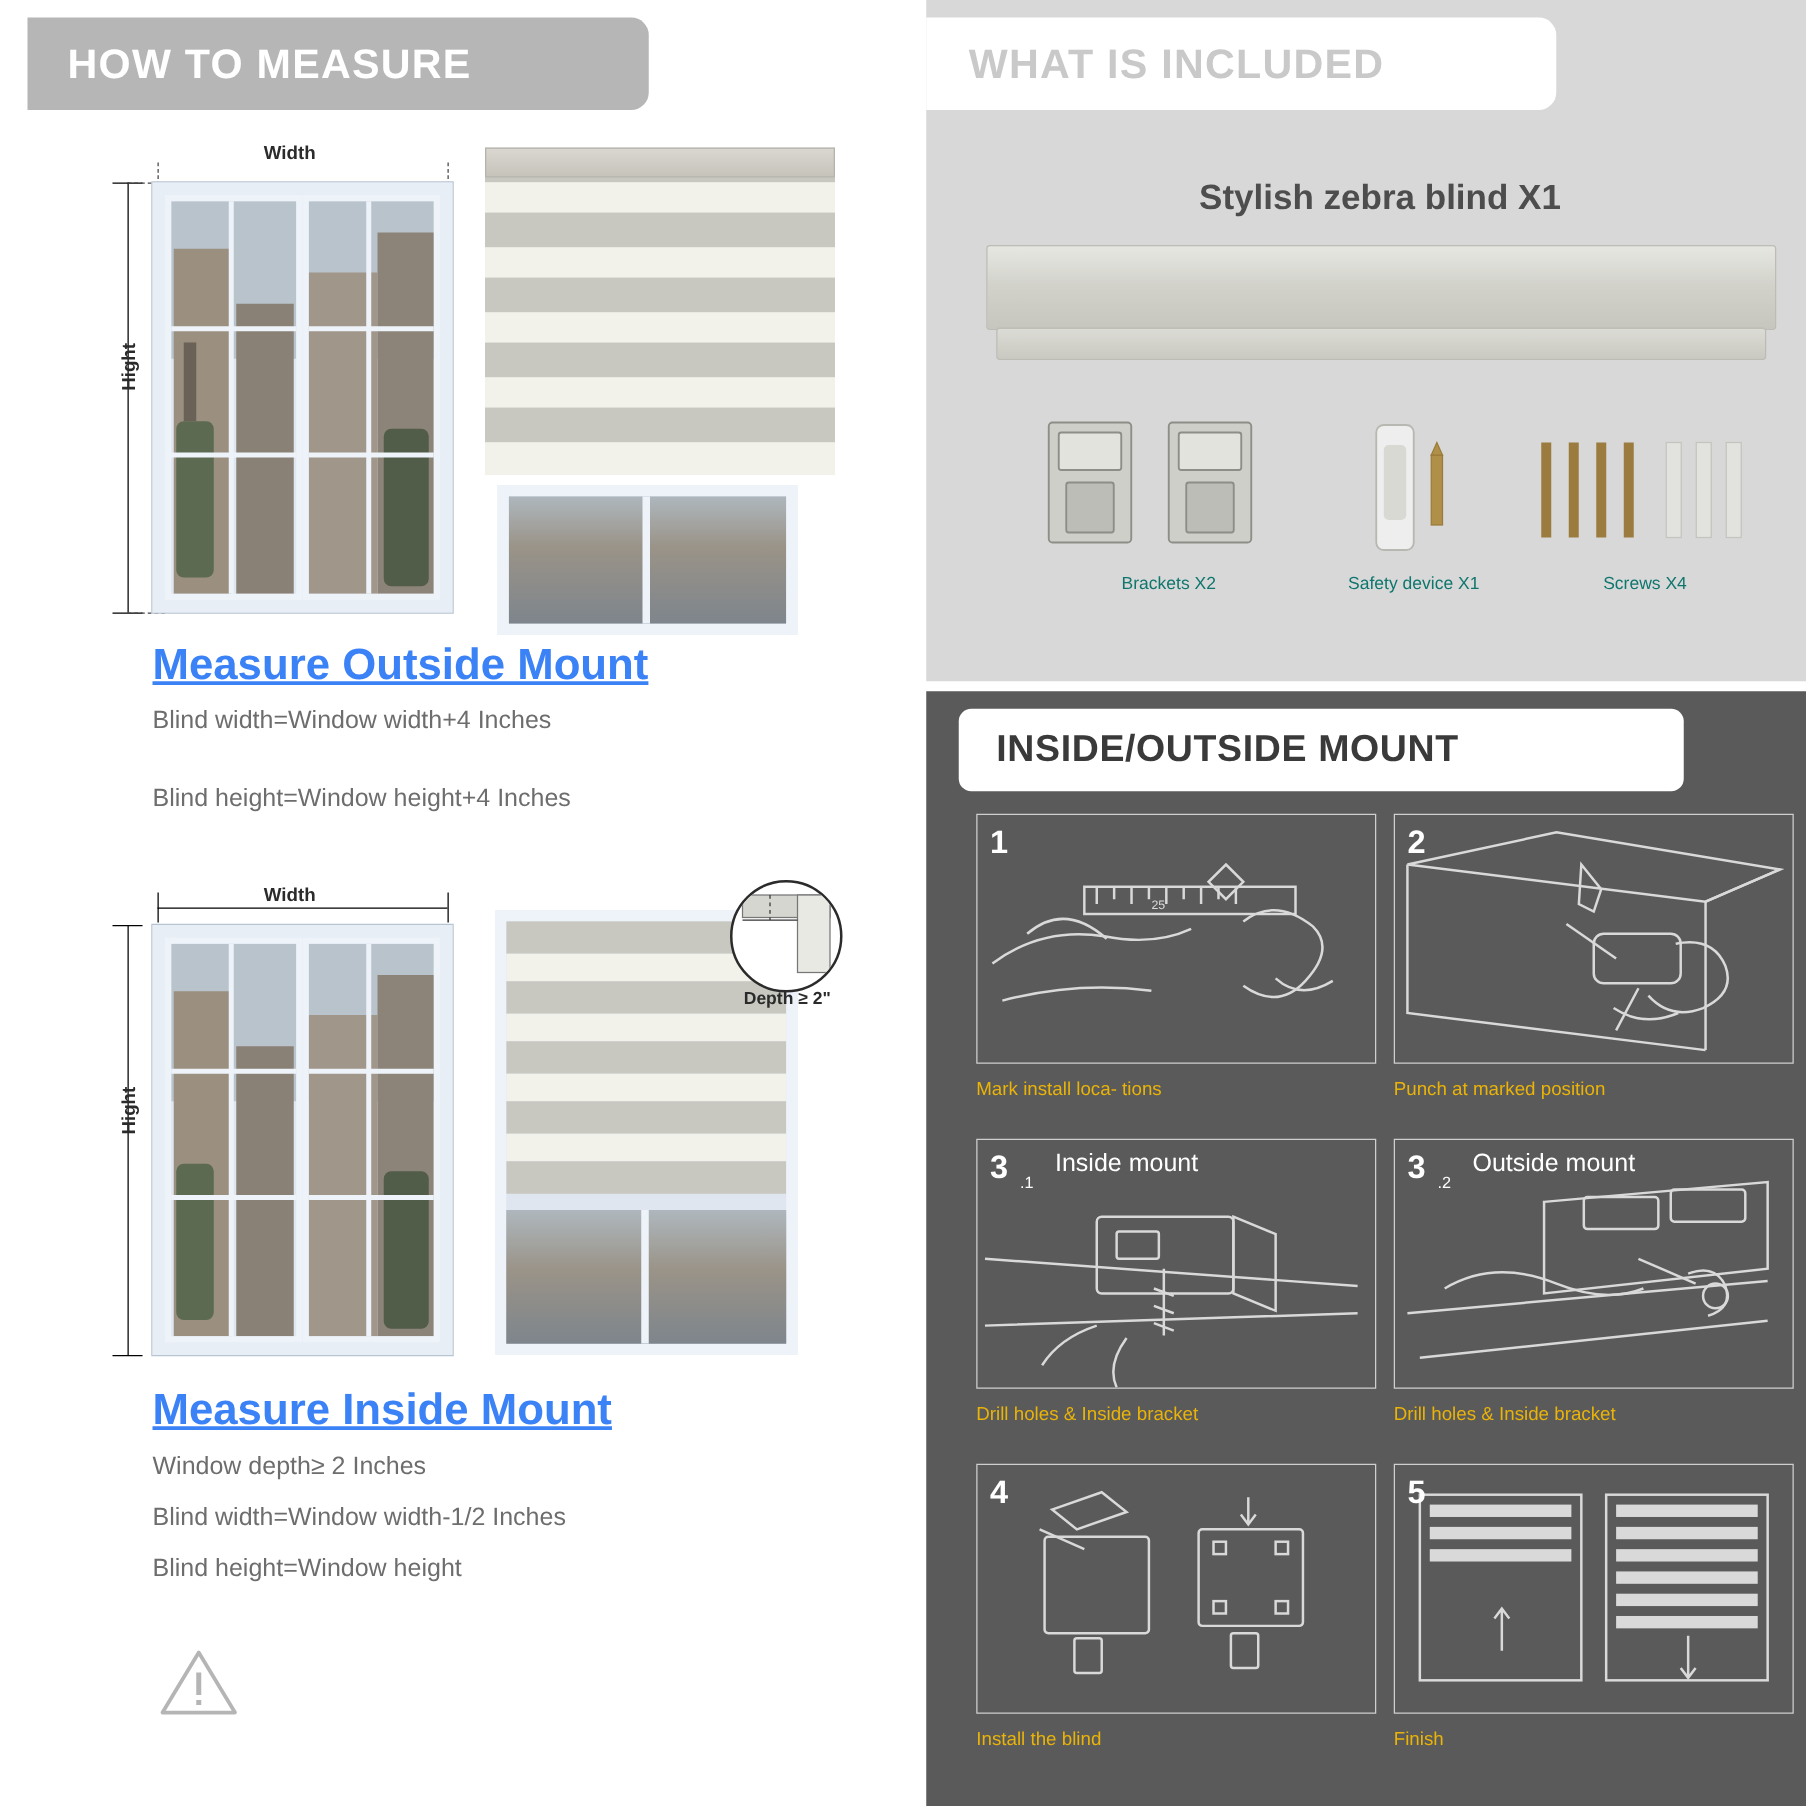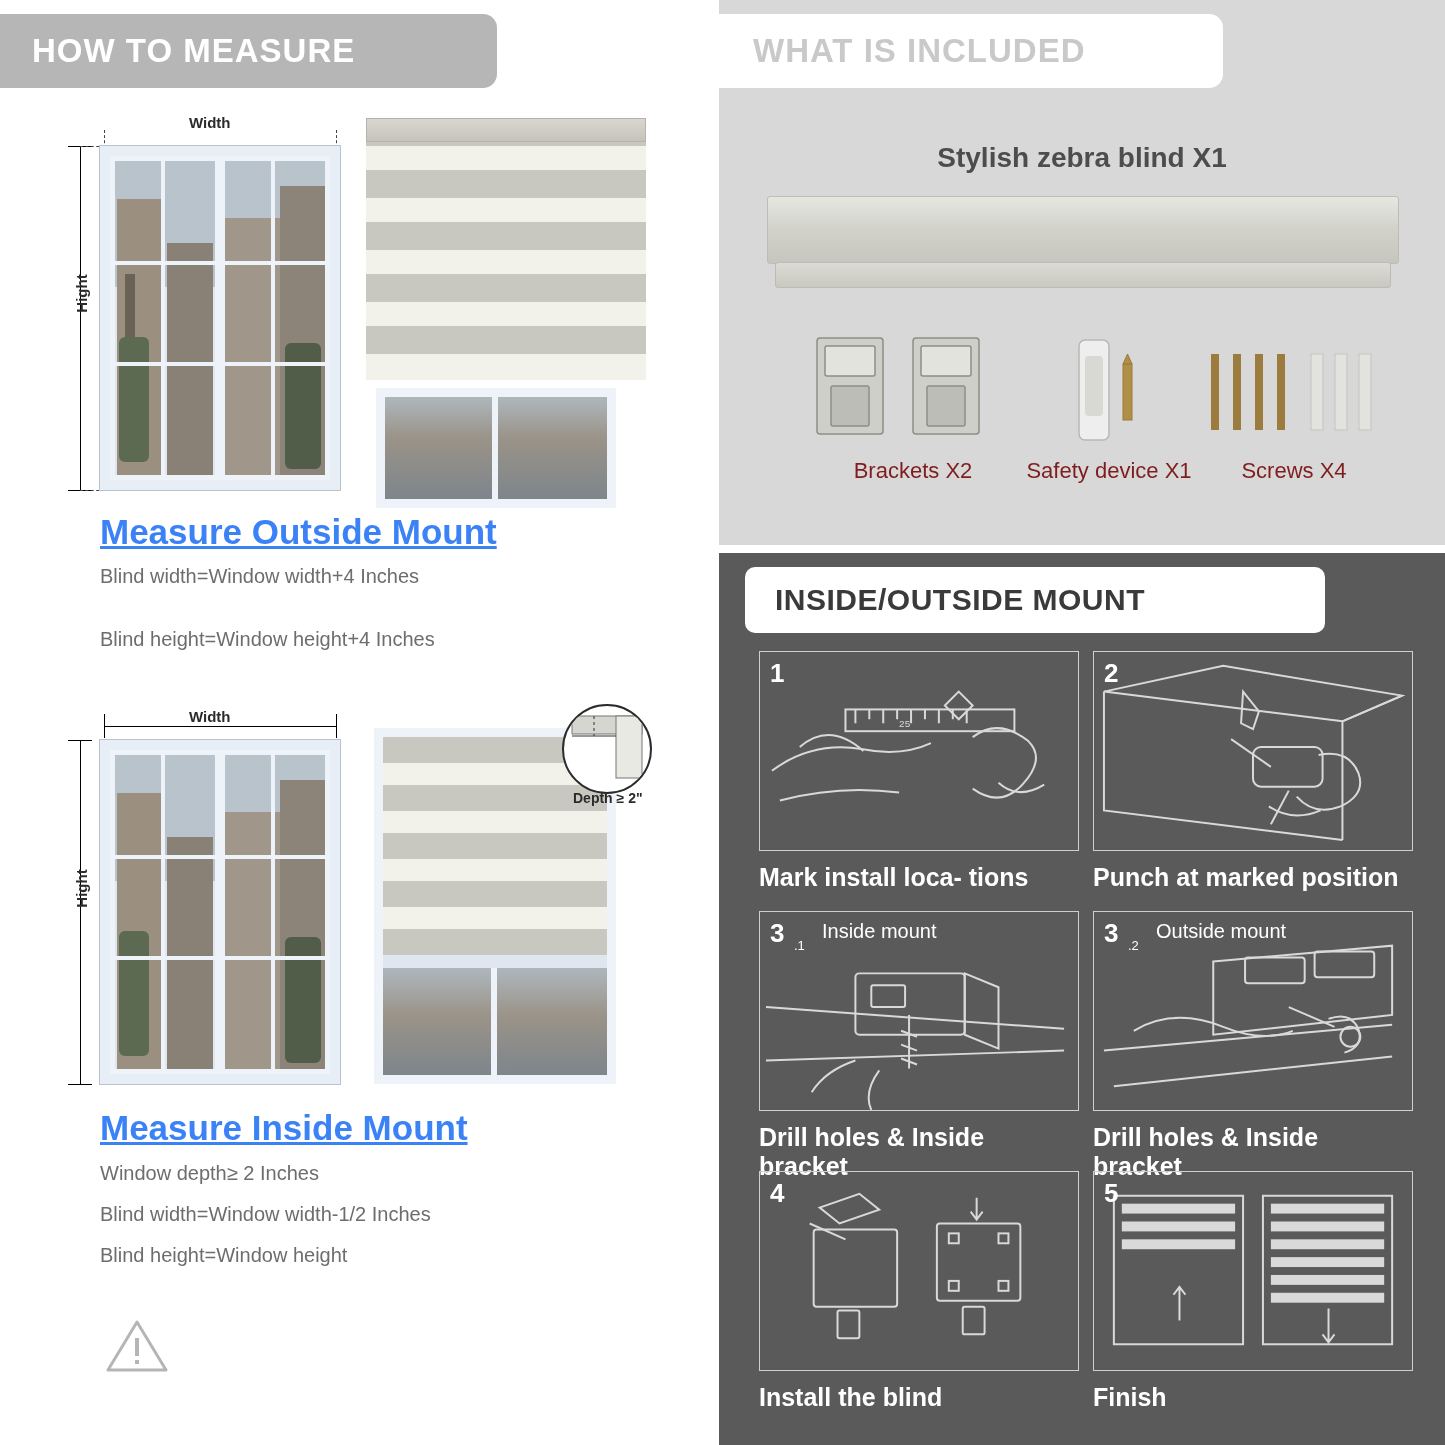--- a/index.html
+++ b/index.html
@@ -3,21 +3,21 @@
 <meta charset="utf-8">
 <style>
   html,body{margin:0;padding:0;}
   body{
     width:1445px;height:1445px;
     background:#ffffff;
     font-family:"Liberation Sans", sans-serif;
     position:relative;
     overflow:hidden;
   }
-  .page{position:absolute;inset:0;}
+  .page{position:absolute;inset:0;margin-left:22px;}
 
   
   .left-col{position:absolute;left:0;top:0;width:711px;height:1445px;background:#fff;}
   .header-chip{
     position:absolute;
     background:#b6b6b6;
     color:#ffffff;
     font-weight:bold;
     letter-spacing:1px;
     display:flex;align-items:center;
@@ -68,35 +68,35 @@
 
   
   .right-top{position:absolute;left:719px;top:0;width:726px;height:545px;background:#d8d8d8;}
   .chip-incl{
     position:absolute;left:0;top:14px;width:504px;height:74px;background:#ffffff;color:#c9c9c9;
     font-size:33px;font-weight:bold;letter-spacing:1px;display:flex;align-items:center;padding-left:34px;
     border-radius:0 14px 14px 0;box-sizing:border-box;
   }
   .incl-title{position:absolute;width:100%;text-align:center;font-size:28px;font-weight:bold;color:#4d4d4d;}
   .headrail{position:absolute;border-radius:3px;}
-  .part-cap{position:absolute;font-size:22px;color:#7f1d1d;text-align:center;font-weight:normal;}
+  .part-cap{position:absolute;font-size:14px;color:#0f766e;text-align:center;font-weight:normal;}
 
   
   .right-bot{position:absolute;left:719px;top:553px;width:726px;height:1064px;background:#5a5a5a;}
   .chip-mount{
     position:absolute;left:26px;top:14px;width:580px;height:66px;background:#ffffff;color:#3a3a3a;
     font-size:30px;font-weight:bold;letter-spacing:.5px;display:flex;align-items:center;padding-left:30px;
     border-radius:10px;box-sizing:border-box;
   }
   .step{position:absolute;}
   .step-box{position:absolute;border:1px solid #cfcfcf;box-sizing:border-box;}
   .step-num{position:absolute;left:10px;top:6px;font-size:26px;color:#ffffff;font-weight:bold;}
   .step-sub{position:absolute;font-size:13px;color:#ffffff;}
   .step-inline{position:absolute;font-size:20px;color:#ffffff;}
-  .step-cap{position:absolute;font-size:25px;color:#ffffff;font-weight:bold;}
+  .step-cap{position:absolute;font-size:15px;color:#eab308;}
   .sketch{position:absolute;inset:0;}
   .sketch svg{display:block;width:100%;height:100%;}
 </style>
 </head>
 <body>
 
 <div class="page">
 
   <div class="left-col">
 

